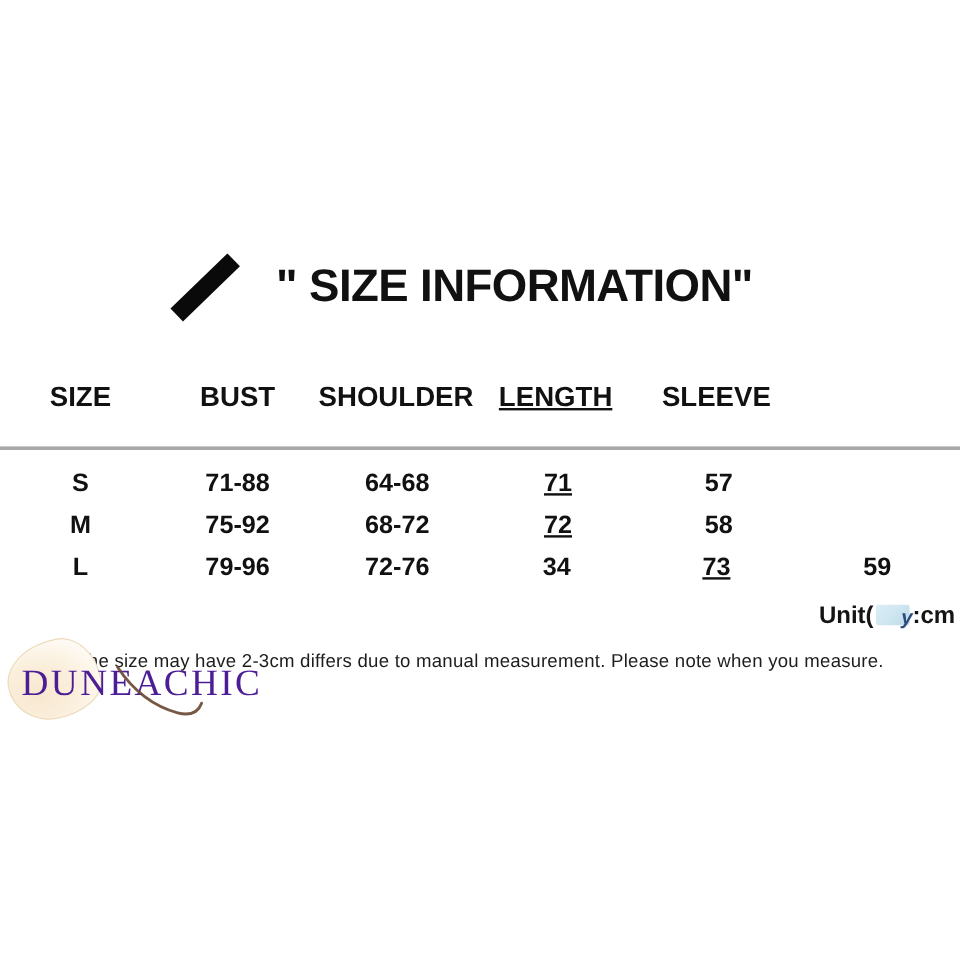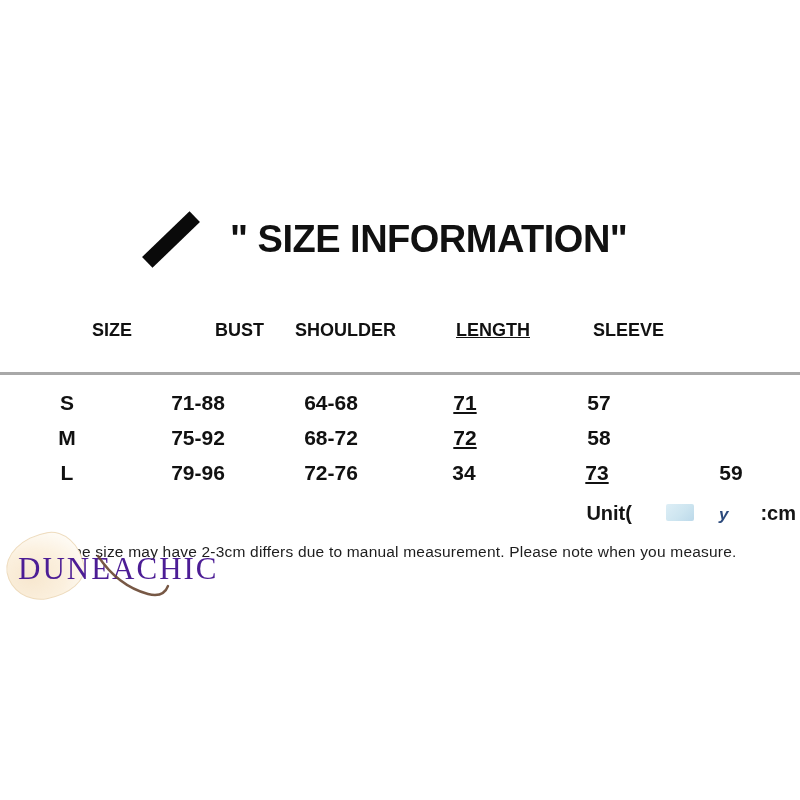--- a/index.html
+++ b/index.html
@@ -6,28 +6,28 @@
   .canvas{
     position:relative;width:800px;height:800px;background:#ffffff;overflow:hidden;
     font-family:"Liberation Sans",sans-serif;color:#111111;
   }
   
   .title-row{position:absolute;left:138px;top:210px;height:58px;display:flex;align-items:center;}
   .slash{width:66px;height:15px;background:#0a0a0a;transform:rotate(-44deg);margin-right:26px;flex:none;}
   .title-text{font-size:38px;font-weight:700;letter-spacing:-0.5px;white-space:nowrap;}
   
   .trow{position:absolute;left:2px;width:796px;display:flex;text-align:center;font-weight:700;}
-  .thead{top:312px;height:36px;line-height:36px;font-size:18px;text-align:right;}
+  .thead{top:312px;height:36px;line-height:36px;font-size:23px;}
   .divider{position:absolute;left:0;top:372px;width:800px;height:3px;background:#a8a8a8;}
   .r0{top:386px;} .r1{top:421px;} .r2{top:456px;}
   .drow{height:34px;line-height:34px;font-size:21px;}
   .c0{width:130px;} .c1{width:132px;} .c2{width:134px;} .c3{width:132px;} .c4{width:134px;text-decoration:underline;} .c5{width:134px;}
   
   .unit{position:absolute;top:500px;right:4px;height:26px;display:flex;align-items:center;
-        font-size:20px;font-weight:700;color:#141414;gap:32px;}
+        font-size:20px;font-weight:700;color:#141414;}
   .patch{width:28px;height:17px;margin:0 0 2px 2px;border-radius:2px;
          background:linear-gradient(135deg,#ddeef6 0%,#cde5f0 55%,#bcd9ea 100%);flex:none;}
   .obscured{color:#2c4a7c;font-size:17px;font-style:italic;margin-left:-7px;margin-top:3px;}
   
   .disclaimer{position:absolute;left:0;top:543px;width:800px;text-align:center;
               font-size:15.5px;letter-spacing:0.2px;color:#1d1d1d;}
   
   .logo{position:absolute;left:4px;top:528px;width:270px;height:84px;}
   .blob{position:absolute;left:2px;top:5px;width:76px;height:64px;transform:rotate(-10deg);
         border-radius:60% 40% 55% 45% / 50% 60% 40% 50%;

